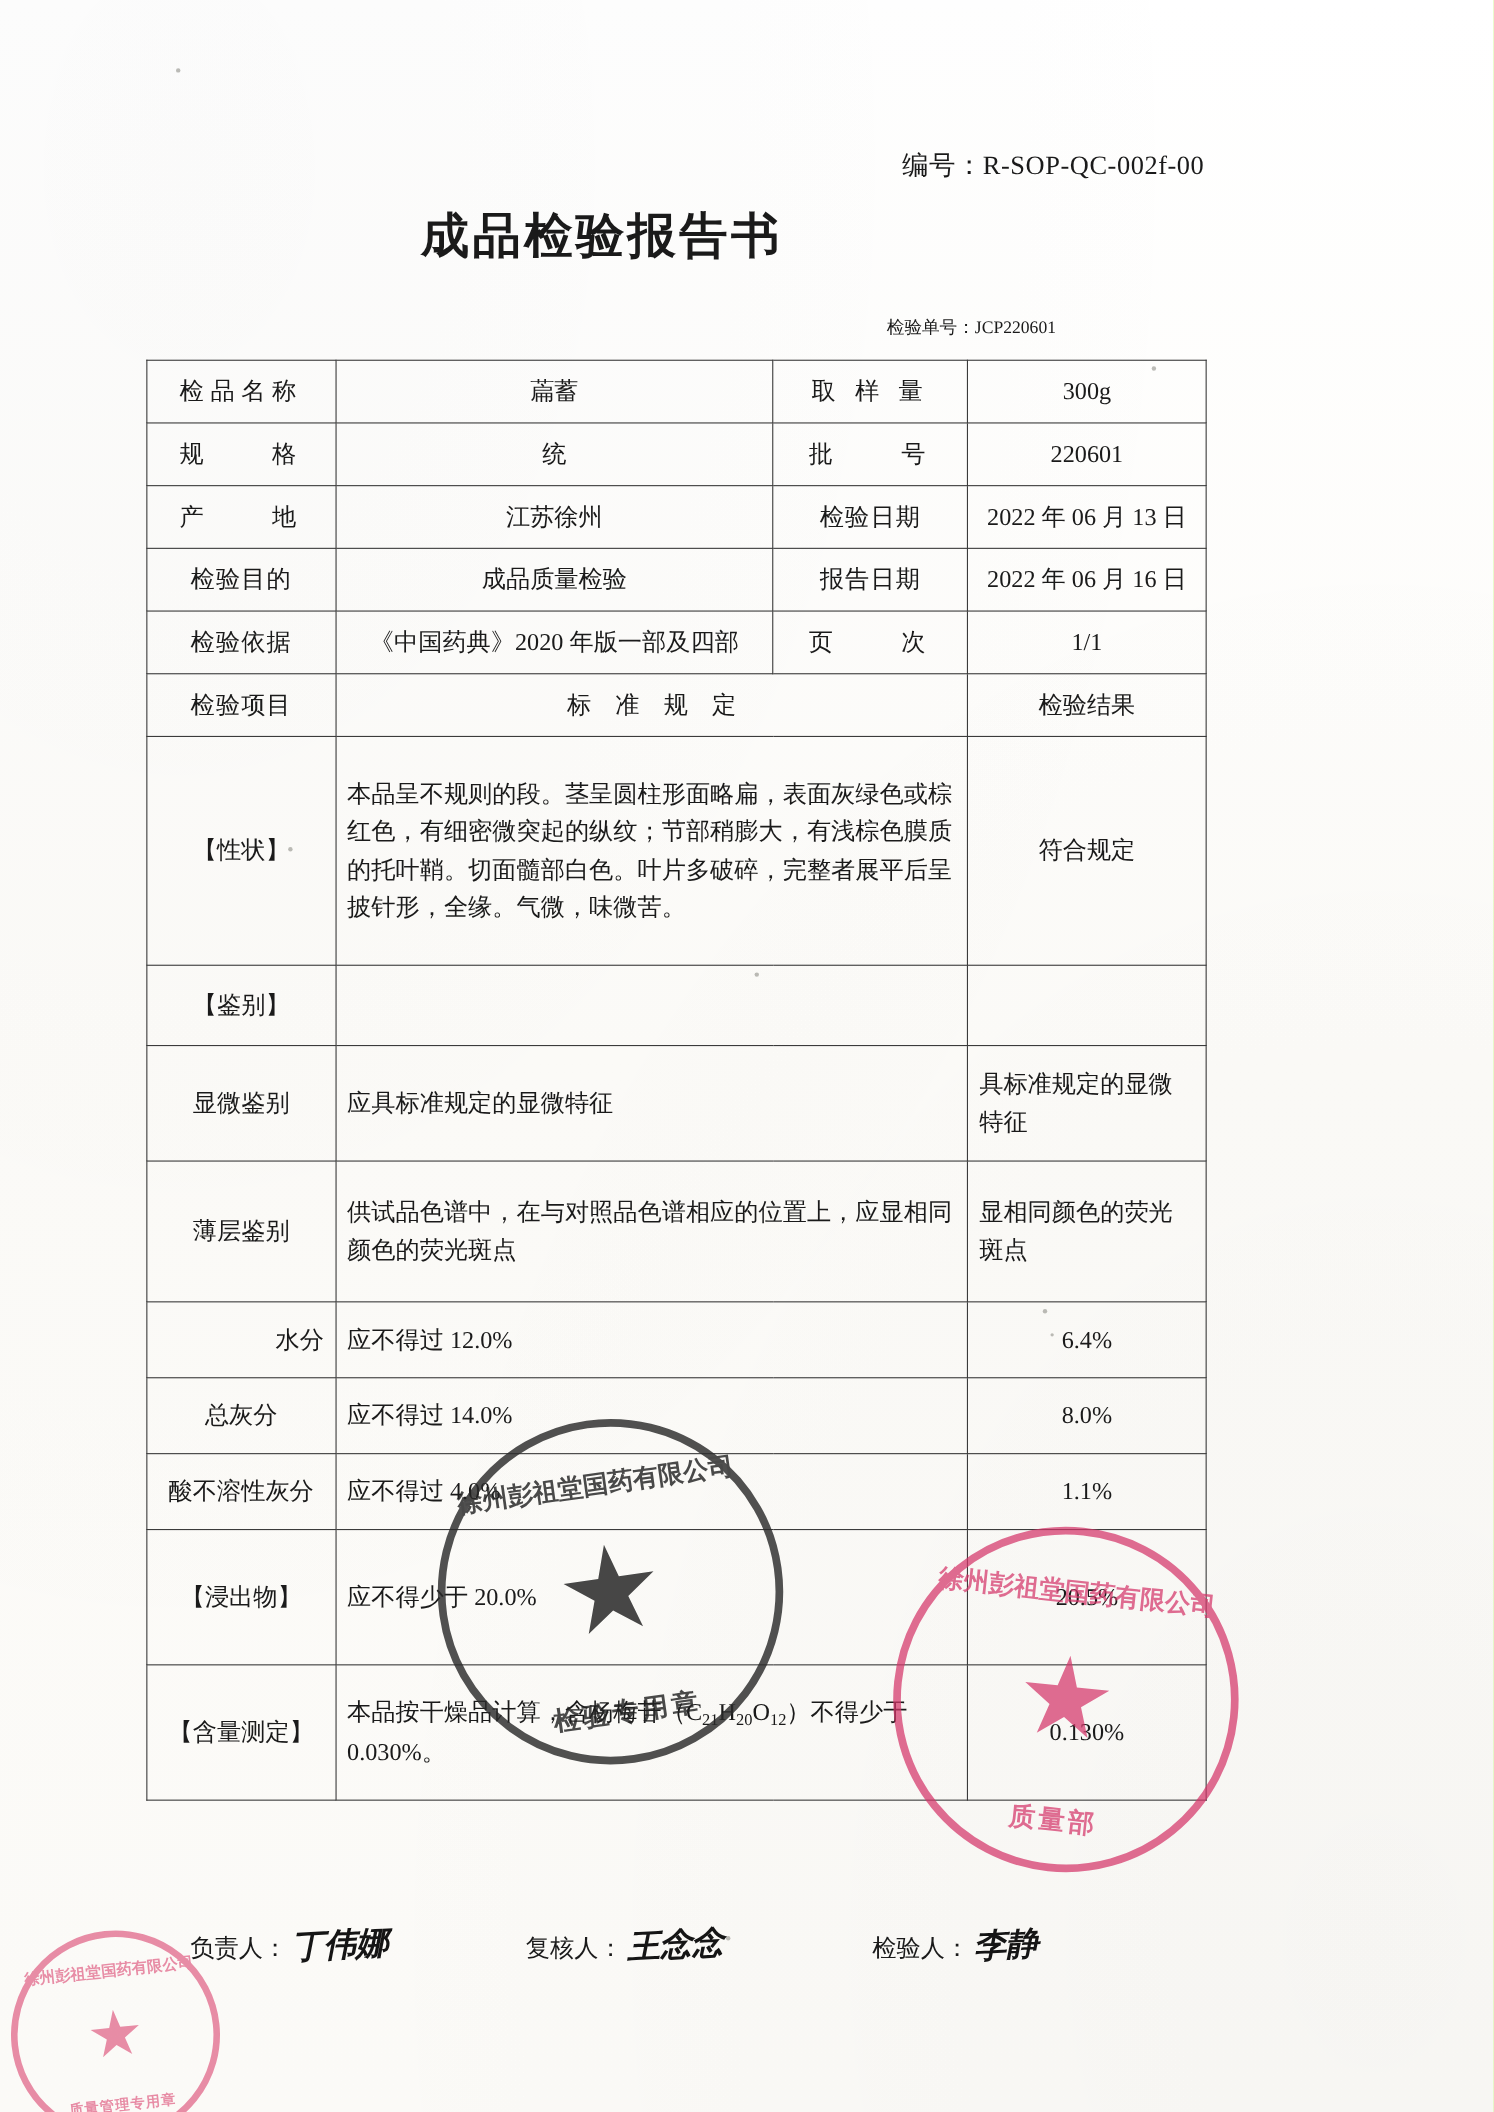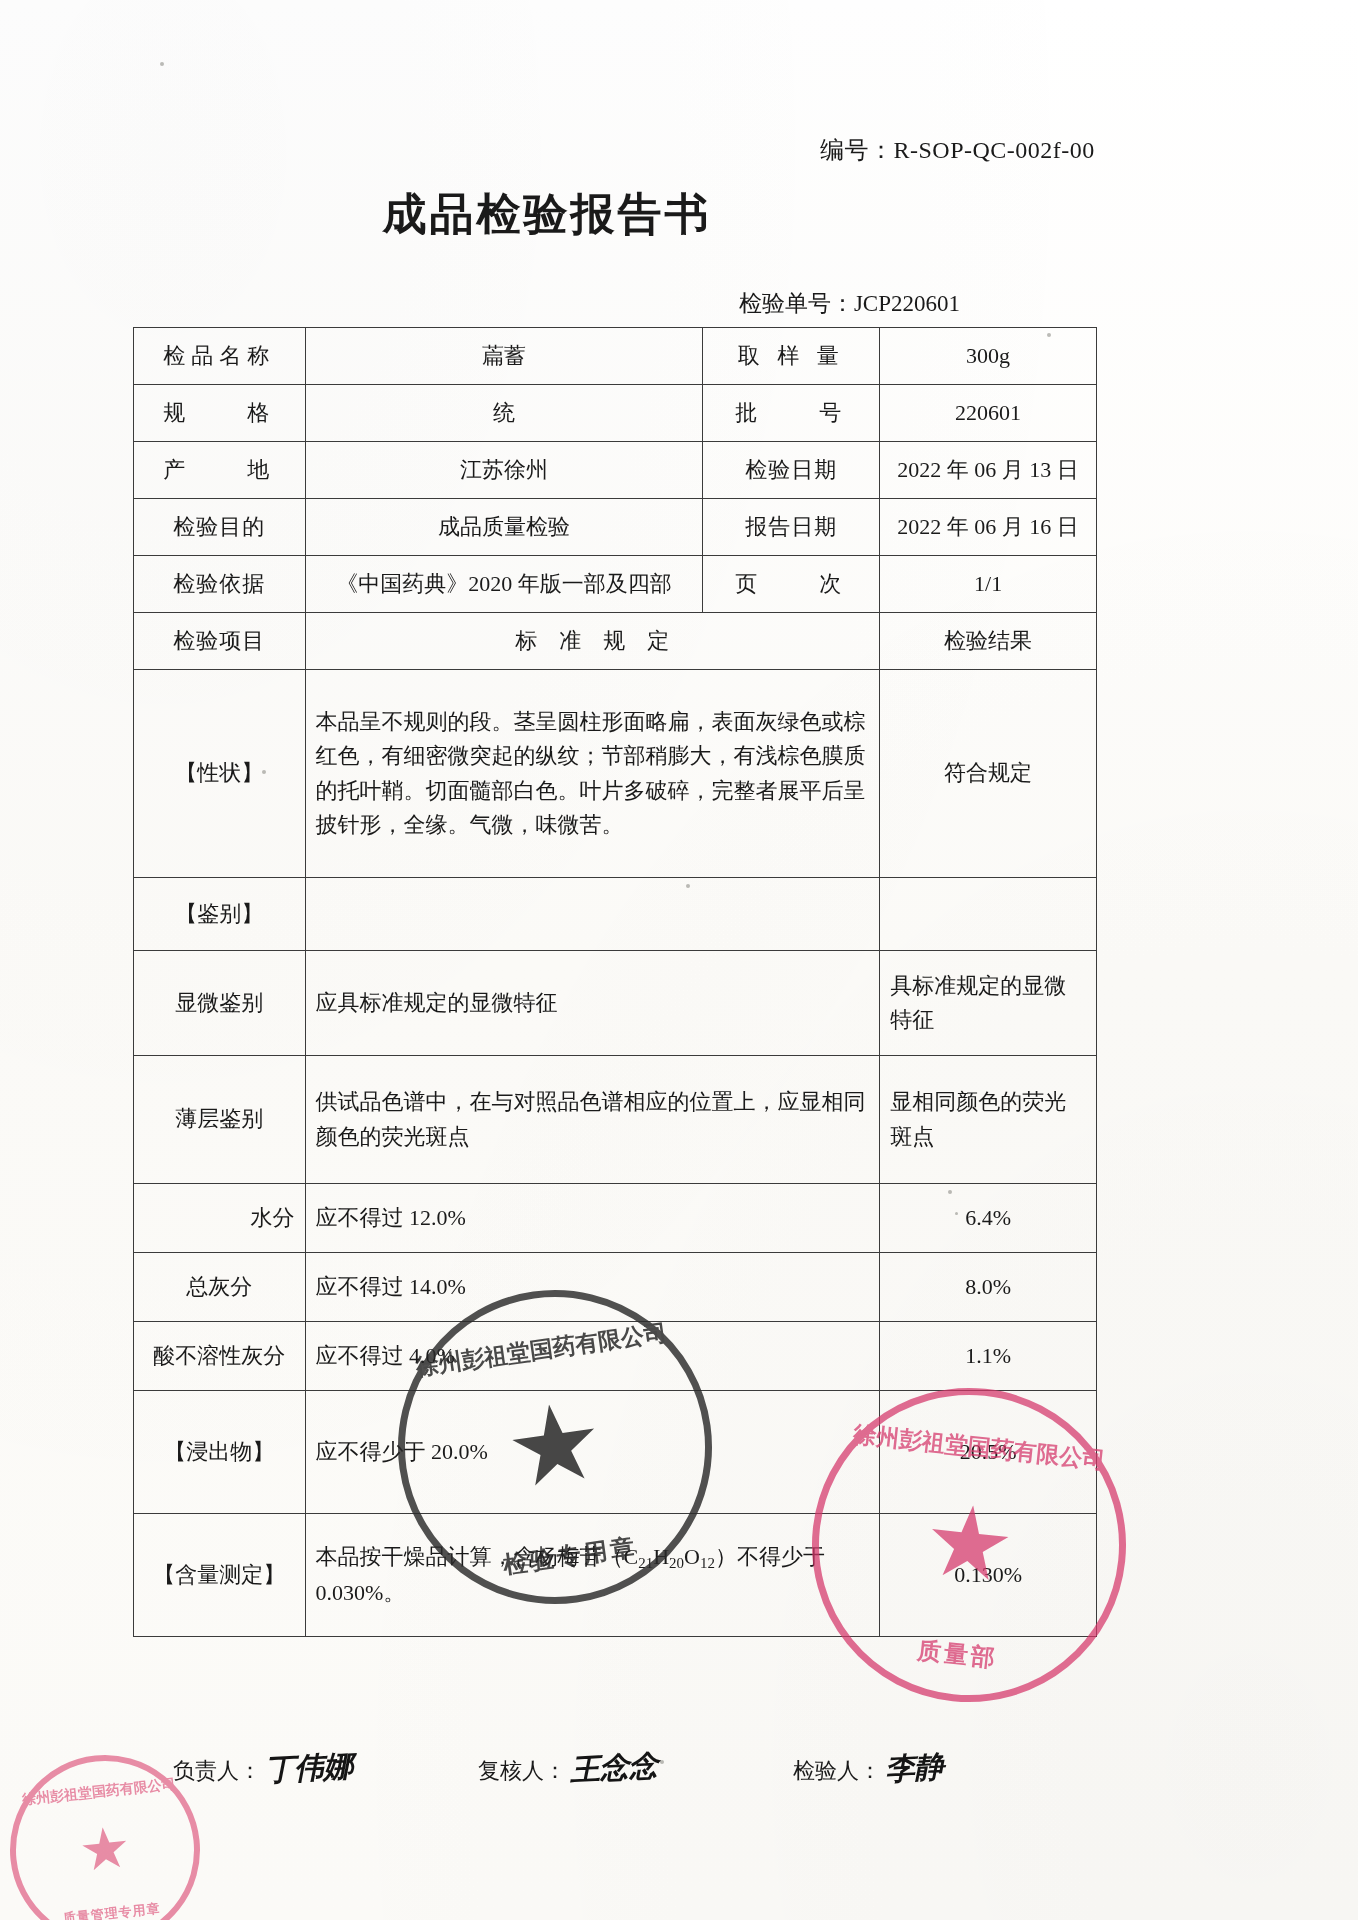--- a/index.html
+++ b/index.html
@@ -51,21 +51,21 @@
     width: 1094px;
     text-align: center;
     font-size: 44px;
     font-weight: bold;
     letter-spacing: 3px;
   }
   #order-no {
     position: absolute;
     right: 398px;
     top: 288px;
-    font-size: 23px;
+    font-size: 16px;
     white-space: nowrap;
   }
 
   
   #report-table {
     position: absolute;
     left: 133px;
     top: 327px;
     width: 964px;
     border-collapse: collapse;

